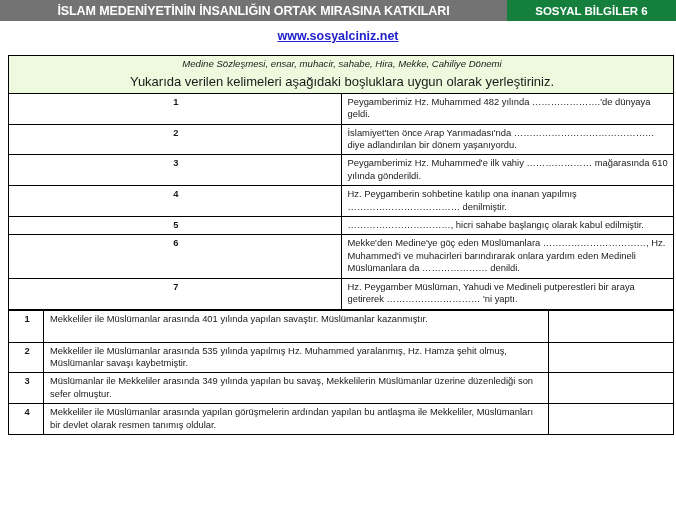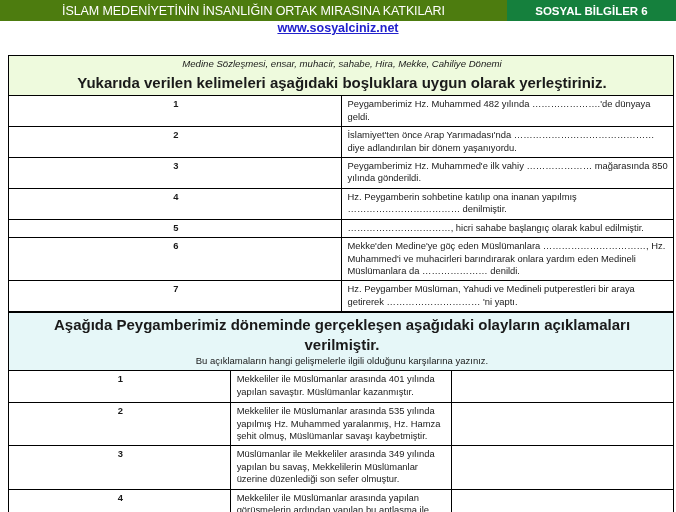--- a/index.html
+++ b/index.html
@@ -18,23 +18,23 @@
 
   
   .banner {
     display: flex;
     align-items: stretch;
     height: 21px;
     width: 100%;
   }
   .banner-title {
     flex: 0 0 507px;
-    background: #4d7c0f;
+    background: #737373;
     color: #ffffff;
-    font-weight: normal;
+    font-weight: bold;
     font-size: 12.5px;
     letter-spacing: -0.1px;
     display: flex;
     align-items: center;
     justify-content: center;
     white-space: nowrap;
     overflow: hidden;
   }
   .banner-grade {
     flex: 1 1 auto;
@@ -43,21 +43,21 @@
     font-weight: bold;
     font-size: 11.5px;
     display: flex;
     align-items: center;
     justify-content: center;
     white-space: nowrap;
   }
   .site-line {
     height: 22px;
     display: flex;
-    align-items: flex-start;
+    align-items: flex-end;
     justify-content: center;
   }
   .site-link {
     color: #2222cc;
     font-weight: bold;
     font-size: 12.5px;
     text-decoration: underline;
     cursor: pointer;
   }
 
@@ -101,22 +101,22 @@
     padding: 3px 6px 4px 6px;
     border: 1px solid #7f7f7f;
   }
   td.instr .line1-italic {
     font-style: italic;
     font-size: 9.6px;
     display: block;
     margin-bottom: 2px;
   }
   td.instr .line-bold {
-    font-weight: bold;
-    font-size: 15px;
+    font-weight: normal;
+    font-size: 13px;
     display: block;
   }
   td.instr .line-reg {
     font-size: 9.5px;
     display: block;
   }
   td.instr.green { background: #eefadd; }
   td.instr.cyan  { background: #e6f7f8; }
 </style>
 </head>
@@ -144,21 +144,21 @@
       <tr>
         <td class="num">1</td>
         <td>Peygamberimiz Hz. Muhammed 482 yılında ………………….'de dünyaya geldi.</td>
       </tr>
       <tr>
         <td class="num">2</td>
         <td>İslamiyet'ten önce Arap Yarımadası'nda ……………………………………… diye adlandırılan bir dönem yaşanıyordu.</td>
       </tr>
       <tr>
         <td class="num">3</td>
-        <td>Peygamberimiz Hz. Muhammed'e ilk vahiy ………………… mağarasında 850 yılında gönderildi.</td>
+        <td>Peygamberimiz Hz. Muhammed'e ilk vahiy ………………… mağarasında 610 yılında gönderildi.</td>
       </tr>
       <tr>
         <td class="num">4</td>
         <td>Hz. Peygamberin sohbetine katılıp ona inanan yapılmış ……………………………… denilmiştir.</td>
       </tr>
       <tr>
         <td class="num">5</td>
         <td>……………………………, hicri sahabe başlangıç olarak kabul edilmiştir.</td>
       </tr>
       <tr>
@@ -167,26 +167,20 @@
       </tr>
       <tr>
         <td class="num">7</td>
         <td>Hz. Peygamber Müslüman, Yahudi ve Medineli putperestleri bir araya getirerek ………………………… 'ni yaptı.</td>
       </tr>
     </tbody>
   </table>
 
   <table class="ws">
     <tbody>
-      <tr>
-        <td class="instr cyan" colspan="3">
-          <span class="line-bold">Aşağıda Peygamberimiz döneminde gerçekleşen aşağıdaki olayların açıklamaları verilmiştir.</span>
-          <span class="line-reg">Bu açıklamaların hangi gelişmelerle ilgili olduğunu karşılarına yazınız.</span>
-        </td>
-      </tr>
       <tr>
         <td class="num">1</td>
         <td style="height:26px">Mekkeliler ile Müslümanlar arasında 401 yılında yapılan savaştır. Müslümanlar kazanmıştır.</td>
         <td class="ans"></td>
       </tr>
       <tr>
         <td class="num">2</td>
         <td>Mekkeliler ile Müslümanlar arasında 535 yılında yapılmış Hz. Muhammed yaralanmış, Hz. Hamza şehit olmuş, Müslümanlar savaşı kaybetmiştir.</td>
         <td class="ans"></td>
       </tr>

